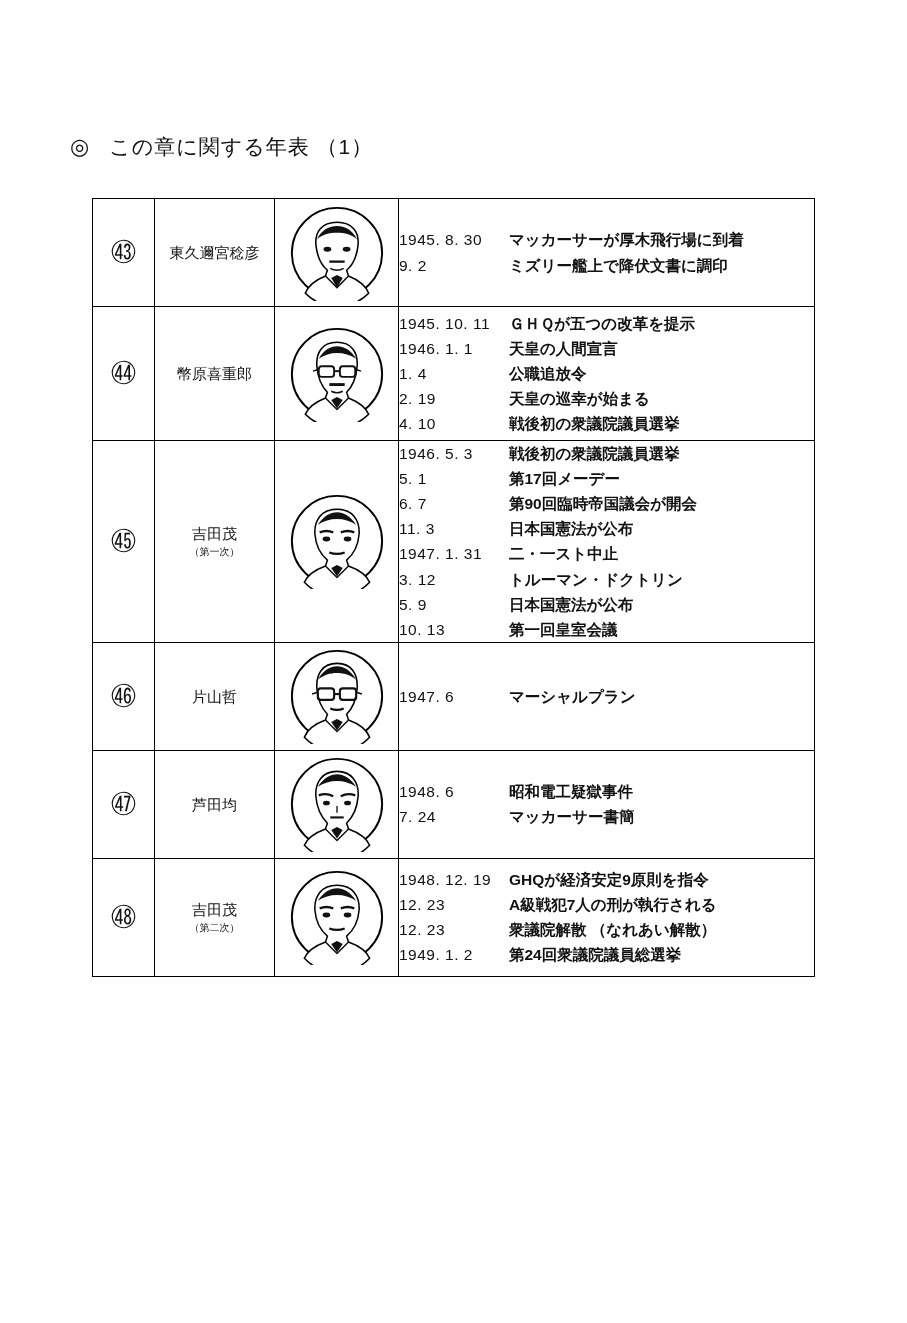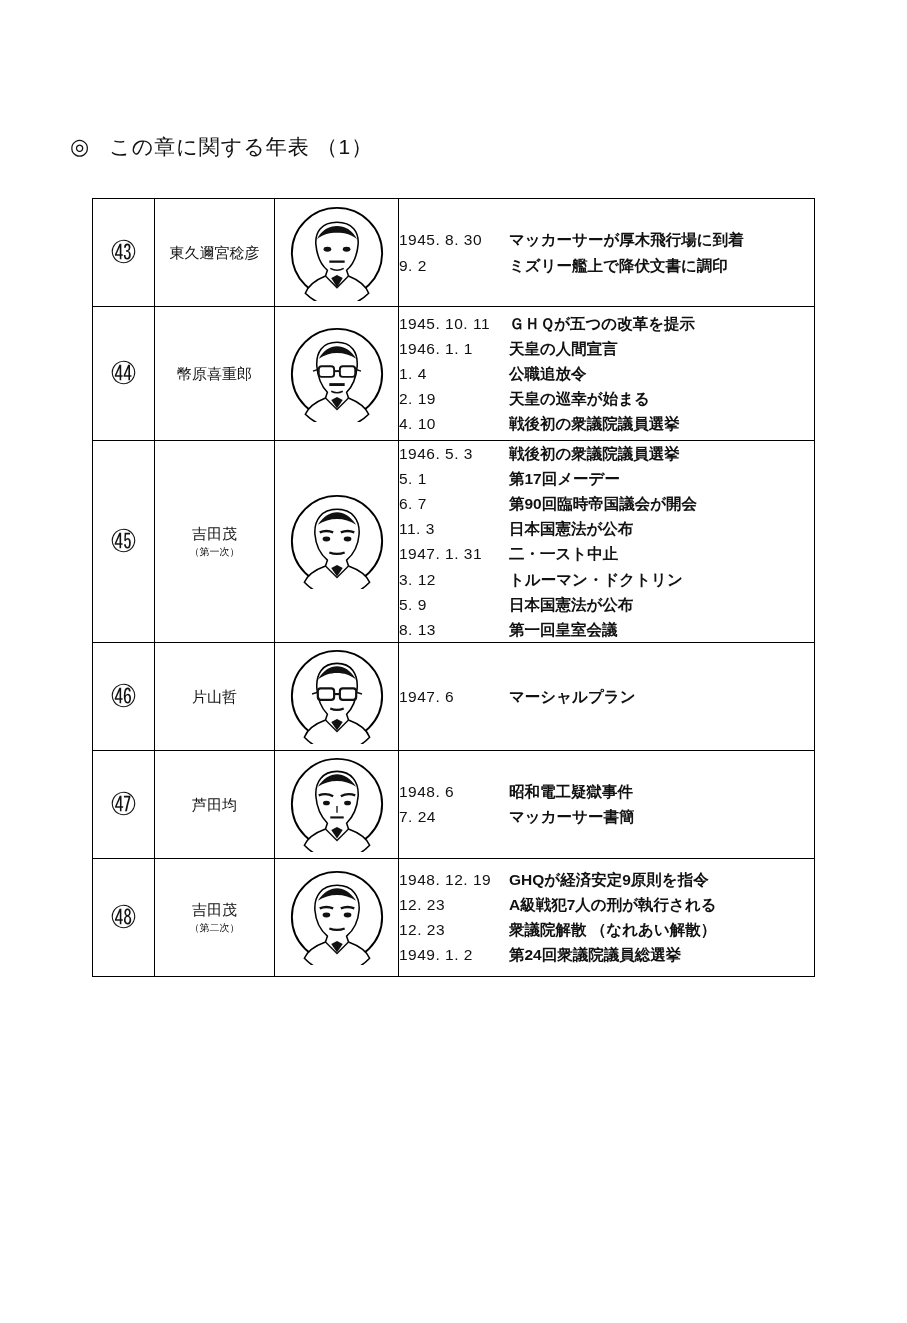--- a/index.html
+++ b/index.html
@@ -221,21 +221,21 @@
           <span class="event-line">
             <span class="ev-date">1947. 1. 31</span><span class="ev-text">二・一スト中止</span>
           </span>
           <span class="event-line">
             <span class="ev-date">3. 12</span><span class="ev-text">トルーマン・ドクトリン</span>
           </span>
           <span class="event-line">
             <span class="ev-date">5. 9</span><span class="ev-text">日本国憲法が公布</span>
           </span>
           <span class="event-line">
-            <span class="ev-date">8. 13</span><span class="ev-text">第一回皇室会議</span>
+            <span class="ev-date">10. 13</span><span class="ev-text">第一回皇室会議</span>
           </span>
         </td>
       </tr>
 
       <tr style="height:108px">
         <td class="num-cell">㊻</td>
         <td class="name-cell">
           <span>片山哲</span>
         </td>
         <td class="portrait-cell">

